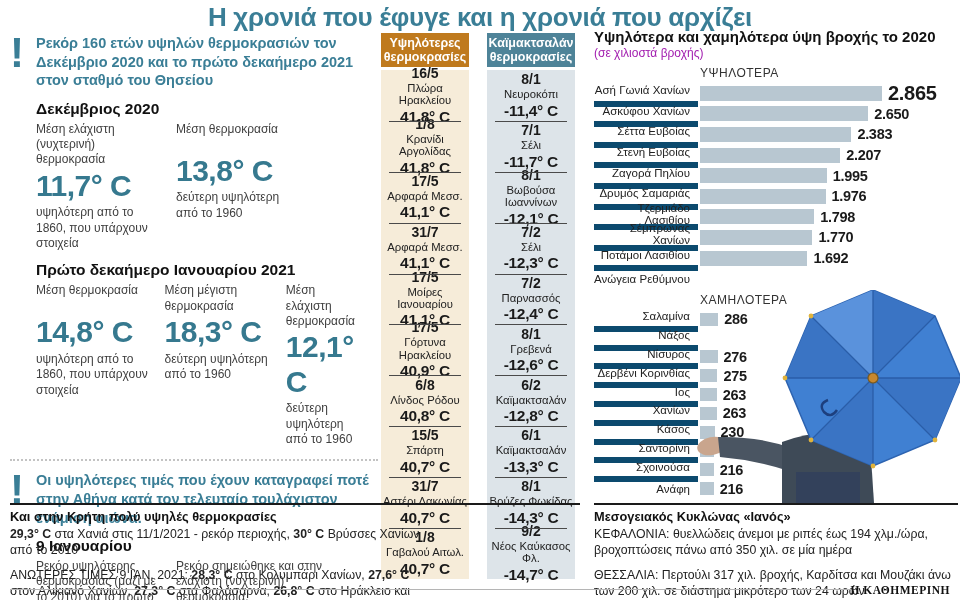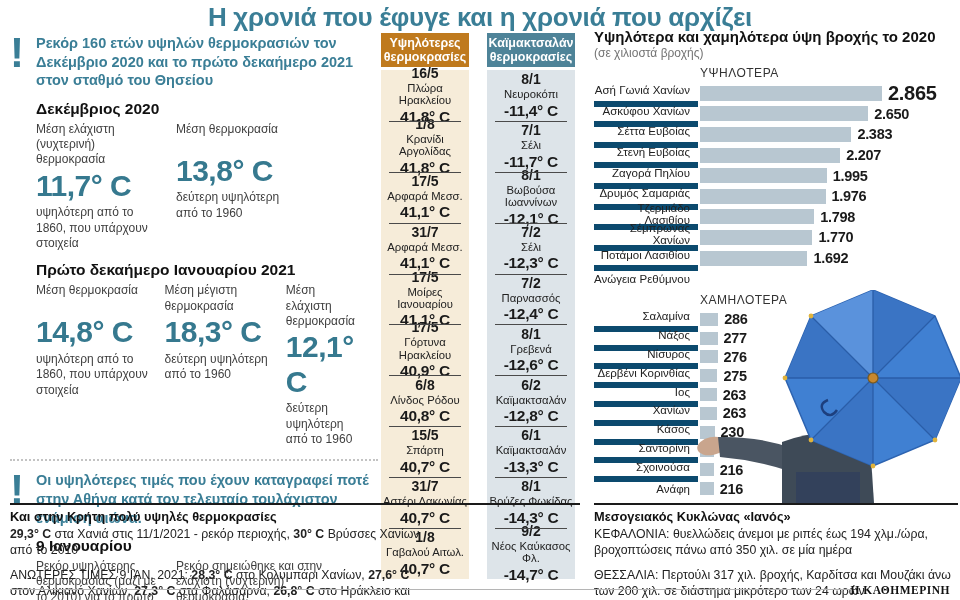--- a/index.html
+++ b/index.html
@@ -40,21 +40,21 @@
   .tt-row{position:relative;height:50.9px;display:flex;flex-direction:column;justify-content:center;
     align-items:center;text-align:center;box-sizing:border-box;}
   .tt-row + .tt-row::before{content:"";position:absolute;top:0;left:8px;right:8px;border-top:1px solid #4a4a4a;}
   .tt-date{font-size:14px;font-weight:bold;}
   .tt-place{font-size:11.3px;color:#222;line-height:1.1;margin:1px 0;}
   .tt-temp{font-size:15.5px;font-weight:bold;letter-spacing:-0.3px;}
 
   
   .rain{position:absolute;left:594px;top:28px;width:364px;}
   .rain-title{margin:0;font-size:15px;font-weight:bold;color:#111;}
-  .rain-sub{font-size:12px;color:#737373;margin:1px 0 6px;}
+  .rain-sub{font-size:12px;color:#a21caf;margin:1px 0 6px;}
   .rain-sec{font-size:12px;color:#333;letter-spacing:0.5px;margin:4px 0 3px 106px;}
   .rain-row{display:flex;align-items:center;height:20.6px;}
   .rain-rows.low .rain-row{height:18.8px;}
   .rain-label{width:96px;padding-right:8px;text-align:right;font-size:11.5px;color:#222;
     height:100%;display:flex;align-items:center;justify-content:flex-end;
     border-bottom:6px solid #0c4a6e;box-sizing:content-box;}
   .rain-row:last-of-type .rain-label{border-bottom:none;}
   .bar-area{display:flex;align-items:center;width:182px;margin-left:2px;overflow:visible;}
   .rain-bar{height:15px;background:#b8c7d1;flex-shrink:0;}
   .rain-rows.low .rain-bar{height:13px;}
@@ -368,24 +368,20 @@
         <div class="rain-row">
           <div class="rain-label">Σαλαμίνα</div>
           <div class="bar-area">
             <div class="rain-bar" style="width: 9.98255%;"></div>
             <div class="rain-val">286</div>
           </div>
         </div>
 
         <div class="rain-row">
           <div class="rain-label">Νάξος</div>
-          <div class="bar-area">
-            <div class="rain-bar" style="width: 9.66841%;"></div>
-            <div class="rain-val">277</div>
-          </div>
         </div>
 
         <div class="rain-row">
           <div class="rain-label">Νίσυρος</div>
           <div class="bar-area">
             <div class="rain-bar" style="width: 9.63351%;"></div>
             <div class="rain-val">276</div>
           </div>
         </div>
 

